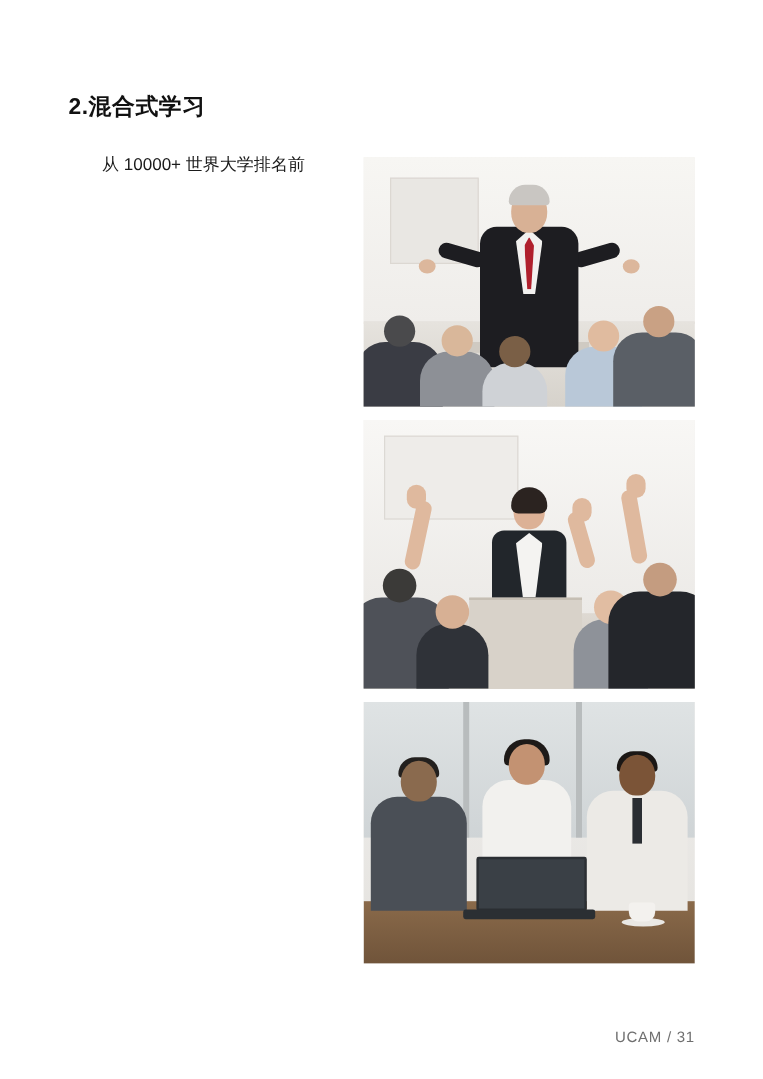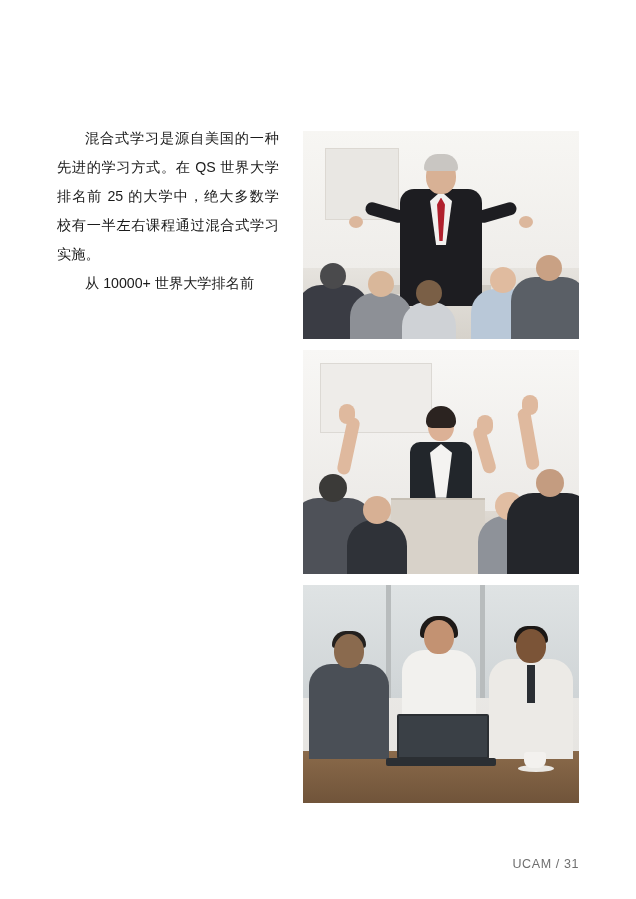--- a/index.html
+++ b/index.html
@@ -258,23 +258,23 @@
     font-size: 12.5px;
     color: #6f6f6f;
     letter-spacing: 0.6px;
   }
 </style>
 </head>
 <body>
 
 <div class="page">
 
+  <div class="heading">2.混合式学习</div>
 
   <div class="body-col">
-    <p class="para">混合式学习是源自美国的一种先进的学习方式。在 QS 世界大学排名前 25 的大学中，绝大多数学校有一半左右课程通过混合式学习实施。</p>
     <p class="para">从 10000+ 世界大学排名前</p>
   </div>
 
   <div class="photo-col">
 
     <div class="photo p1">
       <div class="wall"></div>
       <div class="screen"></div>
       <div class="wall-line"></div>
       <div class="floorzone"></div>

